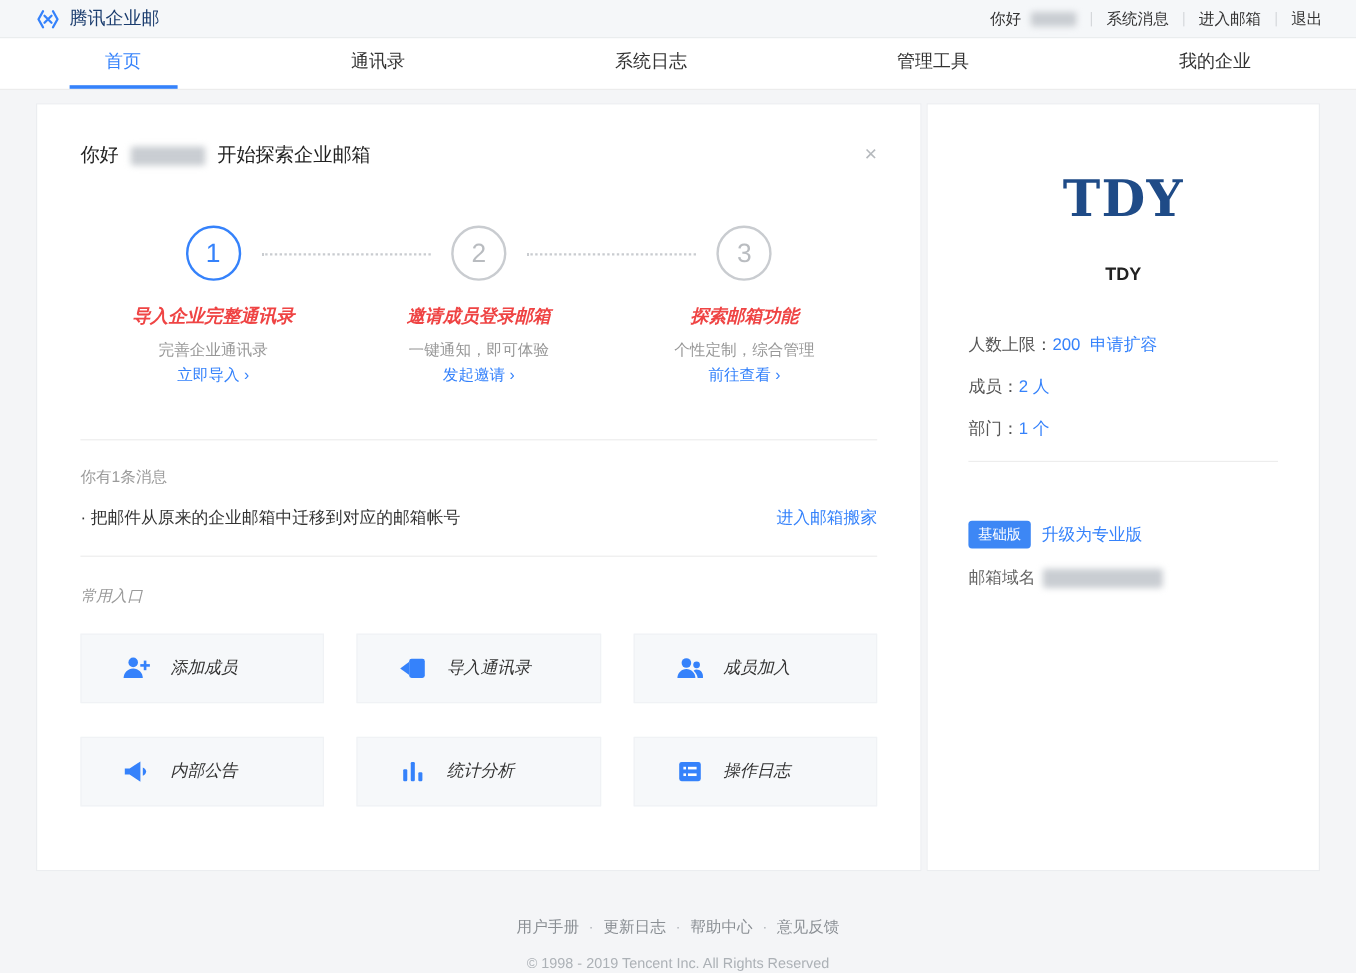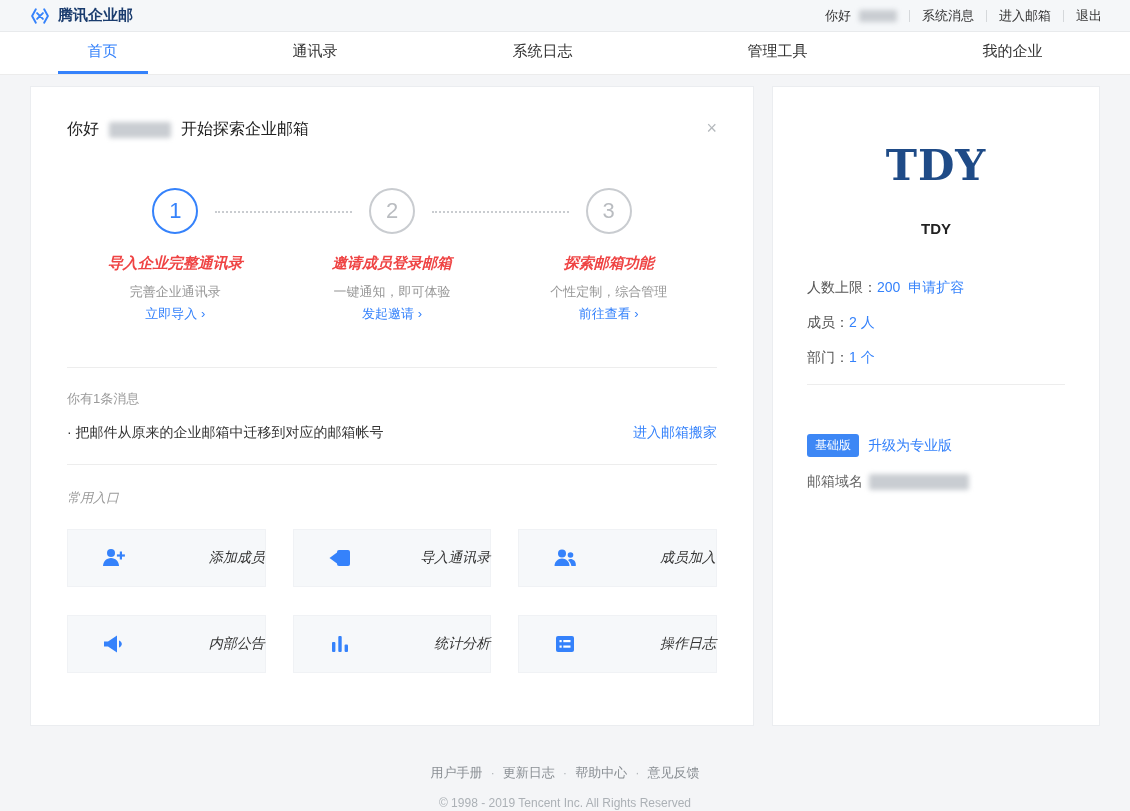--- a/index.html
+++ b/index.html
@@ -18,21 +18,21 @@
     background: #f5f7f9;
     border-bottom: 1px solid #e8eaec;
     display: flex;
     align-items: center;
     justify-content: space-between;
     padding: 0 28px 0 30px;
     font-size: 13px;
   }
   .brand { display: flex; align-items: center; gap: 8px; }
   .brand-logo { display: inline-flex; }
-  .brand-name { font-size: 15px; font-weight: bold; color: #1a3c6e; text-align: center; }
+  .brand-name { font-size: 15px; font-weight: normal; color: #1a3c6e; text-align: center; }
   .topbar-right { display: flex; align-items: center; }
   .topbar-right a, .topbar-right .greet { color: #333; font-size: 13px; }
   .tsep { width: 1px; height: 12px; background: #d5d8db; margin: 0 12px; }
 
   
   .redacted {
     display: inline-block;
     background: #c9cdd2;
     border-radius: 2px;
     filter: blur(2.5px);
@@ -58,21 +58,21 @@
     font-size: 15px;
     color: #333;
     border-bottom: 3px solid transparent;
   }
   .tab.active { color: #3582fb; border-bottom-color: #3582fb; }
 
   
   .page-bottom { background: #f4f5f7; }
   .main {
     display: flex;
-    gap: 18px;
+    gap: 4px;
     padding: 11px 30px 0 30px;
   }
   .card {
     background: #fff;
     border: 1px solid #ebedf0;
     min-height: 640px;
   }
   .card-left { flex: 1; padding: 32px 36px 40px 36px; }
   .card-right { width: 328px; flex-shrink: 0; padding: 54px 34px 0 34px; }
 
@@ -125,21 +125,20 @@
     margin-top: 22px;
   }
   .shortcut {
     height: 58px;
     background: #f6f8fa;
     border: 1px solid #f0f2f5;
     display: flex; align-items: center;
     padding-left: 34px; gap: 16px;
     font-size: 14px; color: #333;
     cursor: pointer;
-    justify-content: space-between;
   }
   .shortcut svg { width: 24px; height: 24px; fill: #3582fb; flex-shrink: 0; }
 
   
   .company-logo {
     text-align: center;
     font-family: "DejaVu Serif", "Liberation Serif", serif;
     font-weight: bold;
     font-size: 42px;
     letter-spacing: 1px;

